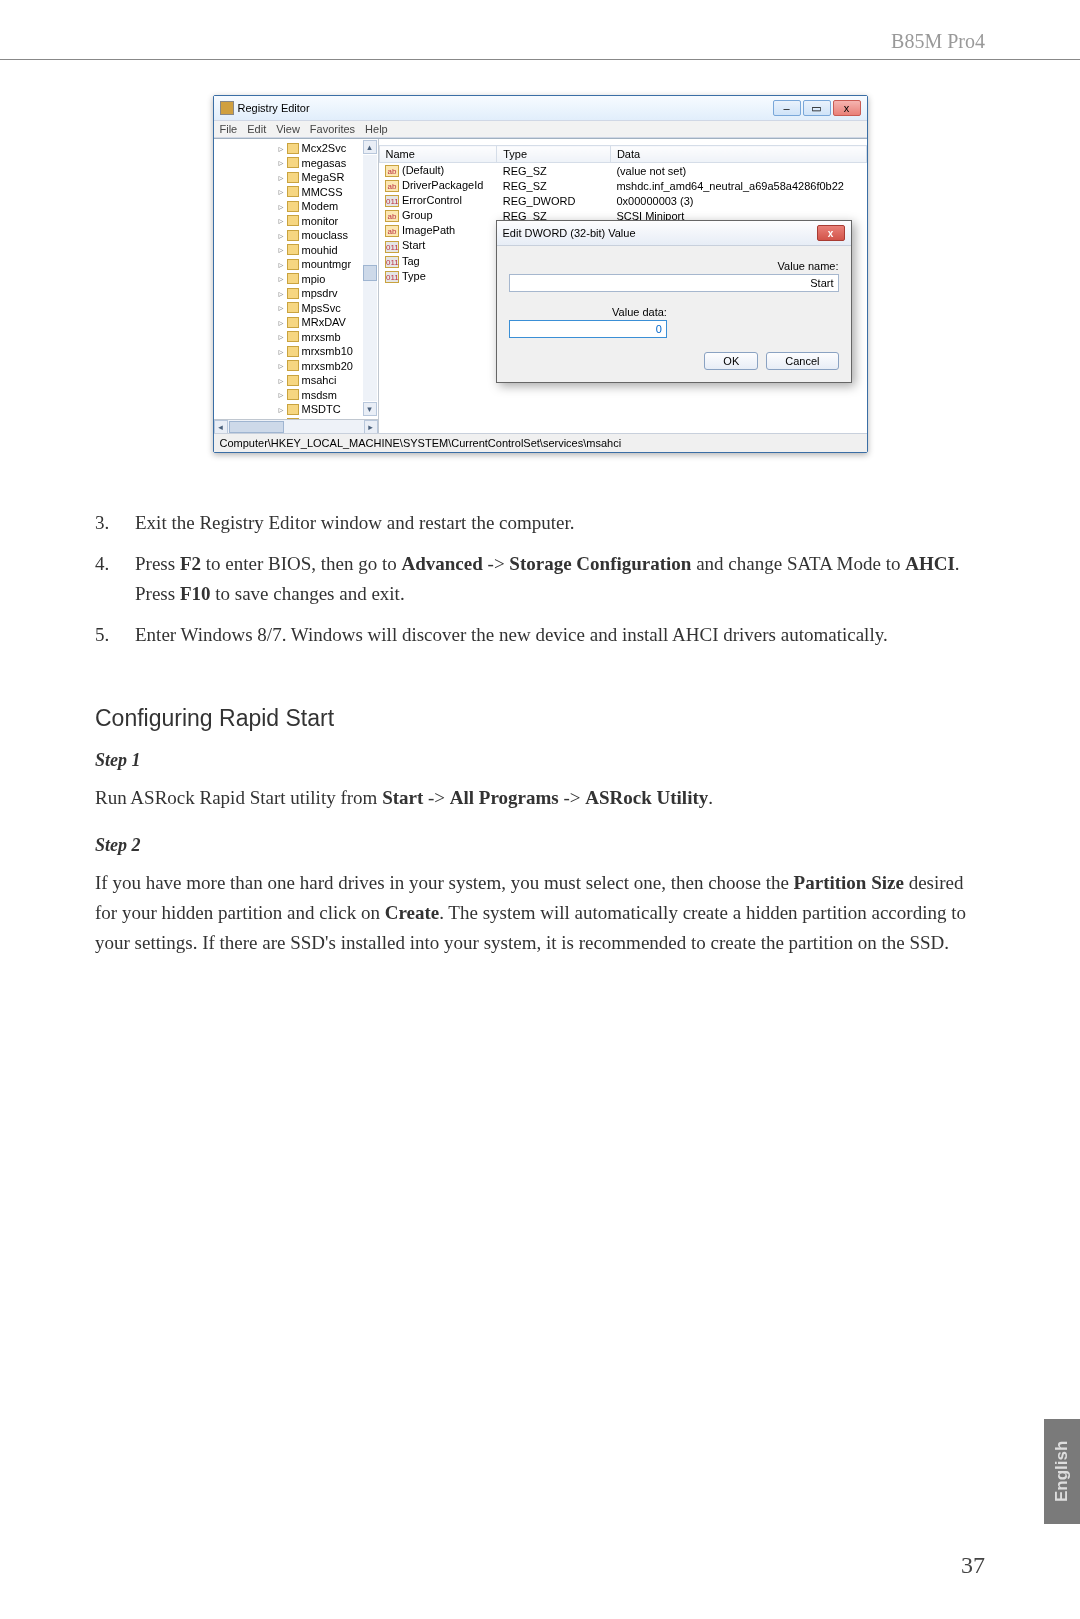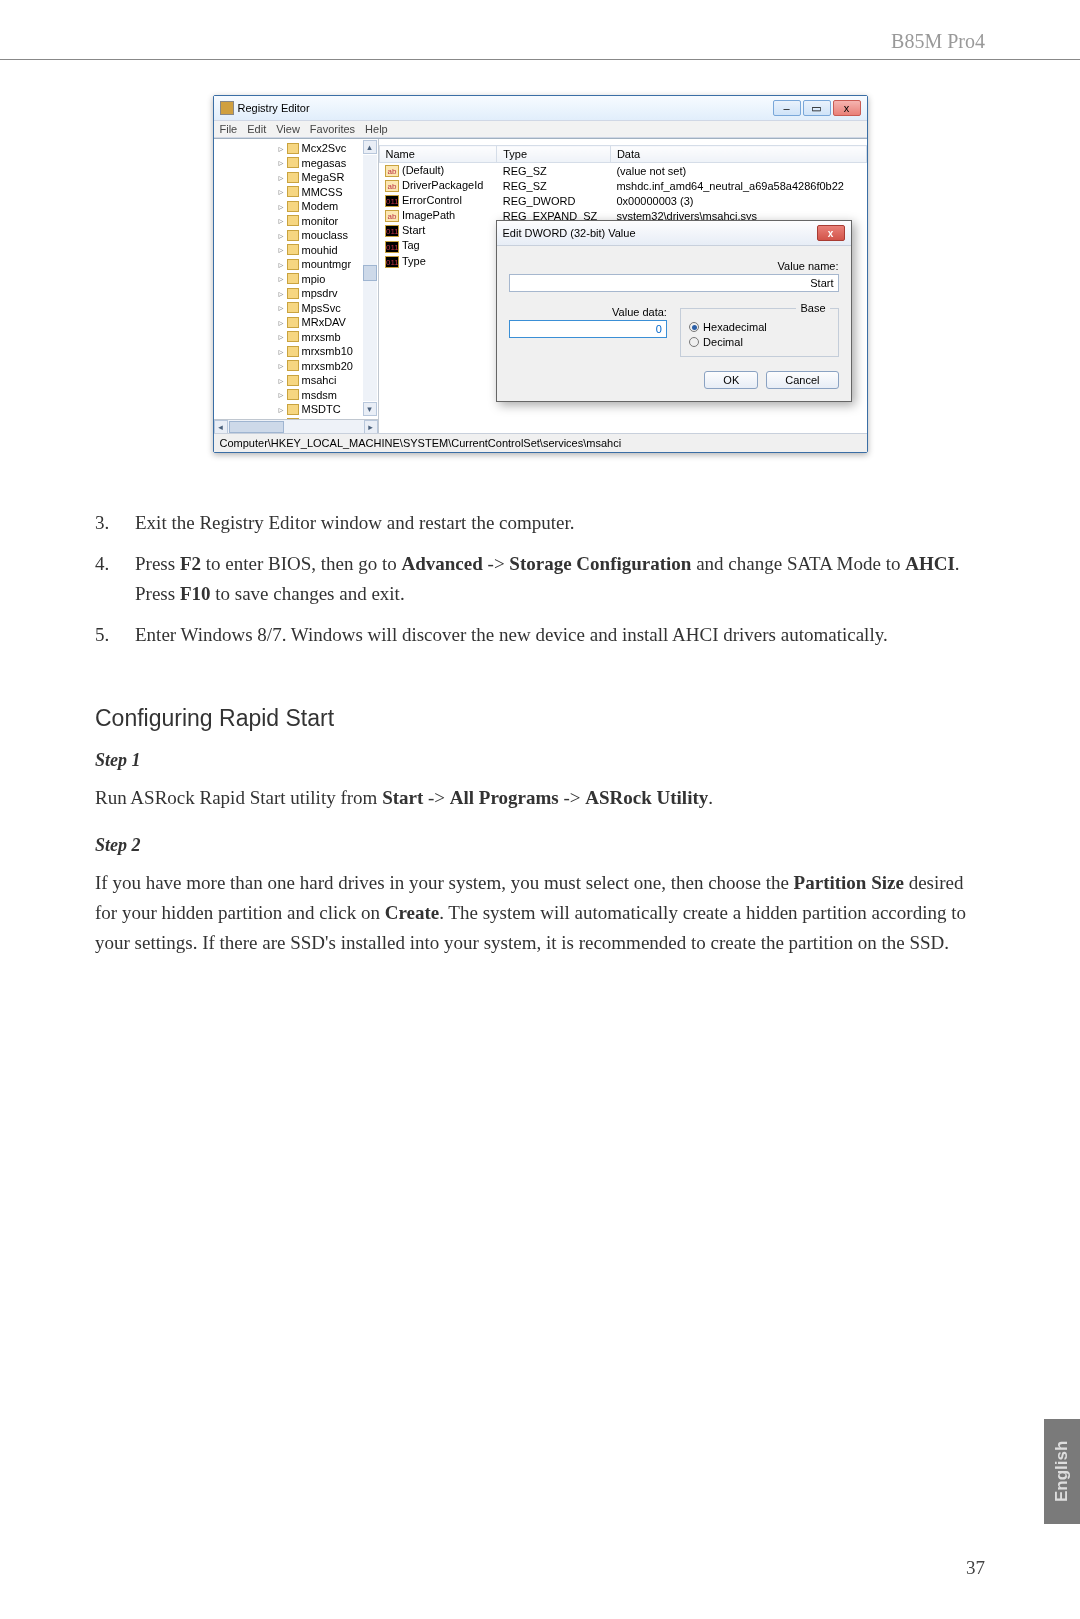--- a/index.html
+++ b/index.html
@@ -121,21 +121,21 @@
   .detail table {
     width:100%; border-collapse:collapse; font-size:11px;
   }
   .detail th {
     text-align:left; font-weight:normal;
     background:linear-gradient(#fdfdfe,#eef2f8);
     border:1px solid #d5dde8; padding:2px 6px; color:#000;
   }
   .detail td { padding:1px 6px; }
   .val-icon { display:inline-block;width:14px;height:12px;background:#fce7b2;border:1px solid #c9a33f;margin-right:3px;vertical-align:middle;font-size:8px;text-align:center;line-height:11px;color:#b34;}
-  .val-icon.dw { background:#000000; }
+  .val-icon.dw { background:#e5e5e5; }
 
   .dialog {
     position:absolute; top:75px; right:15px;
     width:356px;
     background:#f0f0f0; border:1px solid #666;
     box-shadow:3px 3px 10px rgba(0,0,0,0.35);
     font-size:11px;
   }
   .dialog .dtitle {
     background:linear-gradient(#fdfdfe,#e7edf6);
@@ -198,21 +198,21 @@
   .side-tab {
     position:absolute; right:0; bottom:95px;
     width:36px; height:105px;
     background:#7a7a7a; color:#ddd;
     display:flex;align-items:center;justify-content:center;
     writing-mode:vertical-rl; transform:rotate(180deg);
     font-family:Arial,sans-serif; font-size:17px; font-weight:600;
   }
   .page-num {
     position:absolute; bottom:40px; right:95px;
-    font-size:19px; color:#444;
+    font-size:24px; color:#444;
   }
 </style>
 </head>
 <body>
 
 <div class="page-header">
   <span>B85M Pro4</span>
 </div>
 
 <div class="content">
@@ -373,20 +373,25 @@
                 <td><span class="val-icon ">ab</span>DriverPackageId</td>
                 <td>REG_SZ</td>
                 <td>mshdc.inf_amd64_neutral_a69a58a4286f0b22</td>
               </tr>
               <tr>
                 <td><span class="val-icon dw">011</span>ErrorControl</td>
                 <td>REG_DWORD</td>
                 <td>0x00000003 (3)</td>
               </tr>
               <tr>
+                <td><span class="val-icon ">ab</span>Group</td>
+                <td>REG_SZ</td>
+                <td>SCSI Miniport</td>
+              </tr>
+              <tr>
                 <td><span class="val-icon ">ab</span>ImagePath</td>
                 <td>REG_EXPAND_SZ</td>
                 <td>system32\drivers\msahci.sys</td>
               </tr>
               <tr>
                 <td><span class="val-icon dw">011</span>Start</td>
                 <td>REG_DWORD</td>
                 <td></td>
               </tr>
               <tr>
@@ -408,33 +413,20 @@
             <div class="dx">x</div>
           </div>
           <div class="body">
             <label>Value name:</label>
             <div class="inp" style="background:#fff">Start</div>
 
             <div class="row">
               <div class="col">
                 <label>Value data:</label>
                 <div class="inp" style="background:#fff;color:#06c;border:1px solid #3a8fd6">0</div>
-              </div>
-              <div class="col">
-                <fieldset>
-                  <legend>Base</legend>
-                  <div class="radio">
-                      <span class="rdot on"></span>
-                      <span>Hexadecimal</span>
-                    </div>
-                  <div class="radio">
-                      <span class="rdot"></span>
-                      <span>Decimal</span>
-                    </div>
-                </fieldset>
               </div>
             </div>
             <div class="btns">
               <div class="btn">OK</div>
               <div class="btn">Cancel</div>
             </div>
           </div>
         </div>
       </div>
     </div>

